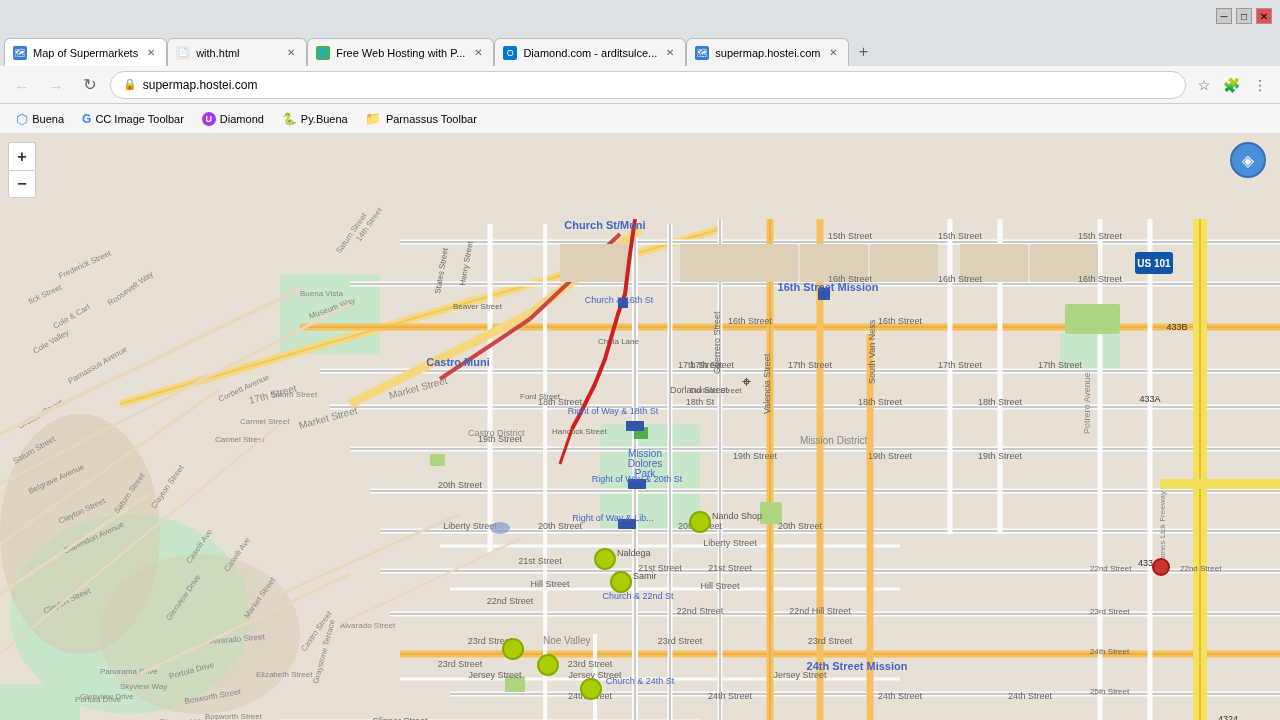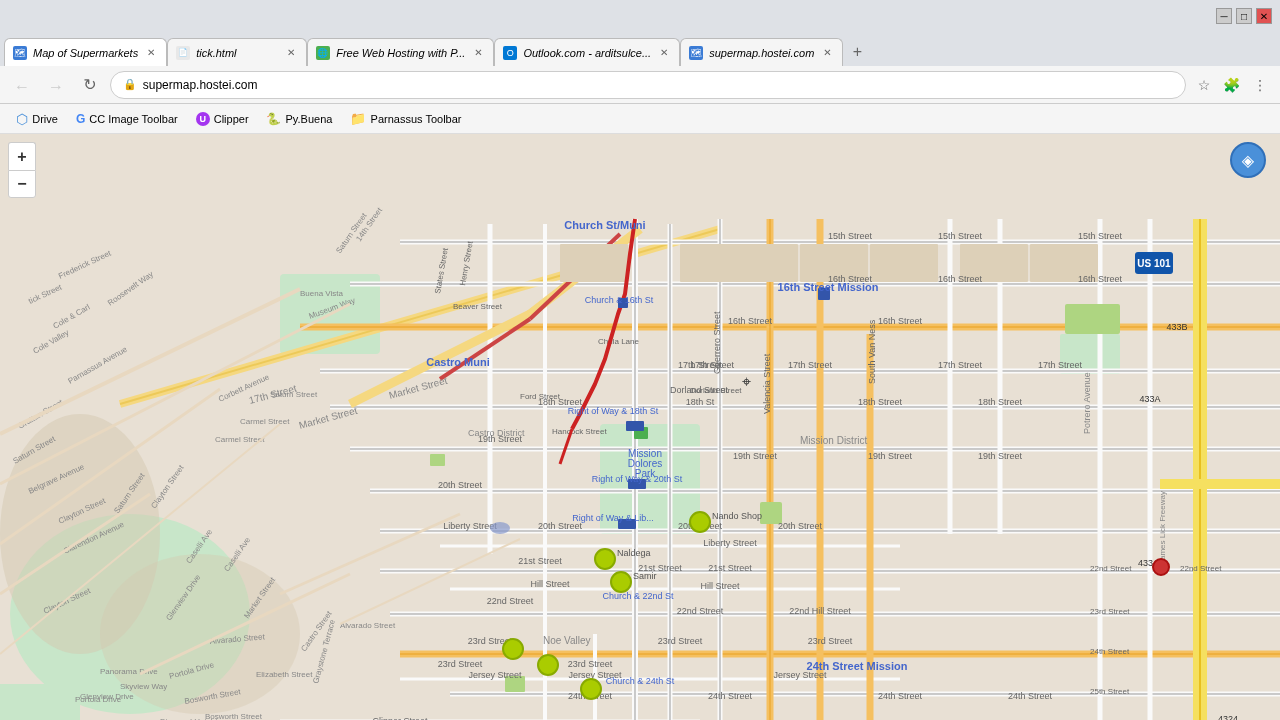--- a/index.html
+++ b/index.html
@@ -12,21 +12,21 @@
     .win-btn { width: 16px; height: 16px; border: 1px solid #999; background: #ccc; display: flex; align-items: center; justify-content: center; cursor: pointer; font-size: 10px; }
     .win-btn.close { background: #e05252; }
     .win-btn.min { background: #ccc; }
     .win-btn.max { background: #ccc; }
 
     
     .tab-bar { background: #dee1e6; height: 34px; display: flex; align-items: flex-end; padding: 0 4px; }
     .tab { height: 28px; min-width: 140px; max-width: 220px; background: #f5f5f5; border: 1px solid #bbb; border-bottom: none; border-radius: 6px 6px 0 0; display: flex; align-items: center; padding: 0 8px; gap: 6px; font-size: 11px; cursor: pointer; position: relative; }
     .tab.active { background: #fff; z-index: 2; }
     .tab-favicon { width: 14px; height: 14px; background: #4a90d9; border-radius: 2px; flex-shrink: 0; display: flex; align-items: center; justify-content: center; color: white; font-size: 8px; }
-    .tab-title { flex: 1; overflow: hidden; text-overflow: ellipsis; white-space: nowrap; font-style: italic; }
+    .tab-title { flex: 1; overflow: hidden; text-overflow: ellipsis; white-space: nowrap; }
     .tab-close { width: 14px; height: 14px; display: flex; align-items: center; justify-content: center; border-radius: 50%; cursor: pointer; font-size: 10px; color: #666; }
     .tab-new { width: 28px; height: 28px; display: flex; align-items: center; justify-content: center; font-size: 16px; color: #666; cursor: pointer; }
 
     
     .nav-bar { background: #f5f5f5; height: 38px; display: flex; align-items: center; padding: 0 8px; gap: 6px; border-bottom: 1px solid #ccc; }
     .nav-btn { width: 28px; height: 28px; display: flex; align-items: center; justify-content: center; border-radius: 50%; cursor: pointer; color: #666; font-size: 16px; border: none; background: transparent; }
     .nav-btn.disabled { color: #ccc; cursor: default; }
     .address-bar { flex: 1; height: 28px; border: 1px solid #ccc; border-radius: 14px; padding: 0 12px; font-size: 12px; background: white; display: flex; align-items: center; gap: 6px; }
     .address-bar input { border: none; outline: none; flex: 1; font-size: 12px; }
     .address-icon { color: #666; font-size: 11px; }
@@ -72,31 +72,31 @@
   </div>
 
   <div class="tab-bar">
     <div class="tab active">
       <div class="tab-favicon" style="background:#3a7bd5; font-size:9px; color:white;">🗺</div>
       <span class="tab-title">Map of Supermarkets</span>
       <div class="tab-close">✕</div>
     </div>
     <div class="tab">
       <div class="tab-favicon" style="background:#e8e8e8; color:#333;">📄</div>
-      <span class="tab-title">tick.html</span>
+      <span class="tab-title">with.html</span>
       <div class="tab-close">✕</div>
     </div>
     <div class="tab">
       <div class="tab-favicon" style="background:#4caf50; font-size:9px;">🌐</div>
       <span class="tab-title">Free Web Hosting with P...</span>
       <div class="tab-close">✕</div>
     </div>
     <div class="tab">
       <div class="tab-favicon" style="background:#0078d4; font-size:9px; color:white;">O</div>
-      <span class="tab-title">Outlook.com - arditsulce...</span>
+      <span class="tab-title">Diamond.com - arditsulce...</span>
       <div class="tab-close">✕</div>
     </div>
     <div class="tab" style="min-width:160px;">
       <div class="tab-favicon" style="background:#3a7bd5; font-size:9px;">🗺</div>
       <span class="tab-title">supermap.hostei.com</span>
       <div class="tab-close">✕</div>
     </div>
     <div class="tab-new">+</div>
   </div>
 
@@ -111,29 +111,29 @@
     <div class="nav-extra">
       <div class="nav-extra-btn">☆</div>
       <div class="nav-extra-btn">🧩</div>
       <div class="nav-extra-btn">⋮</div>
     </div>
   </div>
 
   <div class="bookmarks-bar">
     <div class="bookmark-item">
       <span class="bookmark-icon" style="color:#4a90d9; font-size:14px;">⬡</span>
-      <span>Drive</span>
+      <span>Buena</span>
     </div>
     <div class="bookmark-item">
       <span class="bookmark-icon" style="font-weight:bold; color:#4285f4; font-size:12px;">G</span>
       <span>CC Image Toolbar</span>
     </div>
     <div class="bookmark-item">
       <span class="bookmark-icon" style="background:#a435f0; color:white; border-radius:50%; width:14px; height:14px; display:inline-flex; align-items:center; justify-content:center; font-size:9px; font-weight:bold;">U</span>
-      <span>Clipper</span>
+      <span>Diamond</span>
     </div>
     <div class="bookmark-item">
       <span class="bookmark-icon">🐍</span>
       <span>Py.Buena</span>
     </div>
     <div class="bookmark-item">
       <span class="bookmark-folder-icon">📁</span>
       <span>Parnassus Toolbar</span>
     </div>
   </div>

